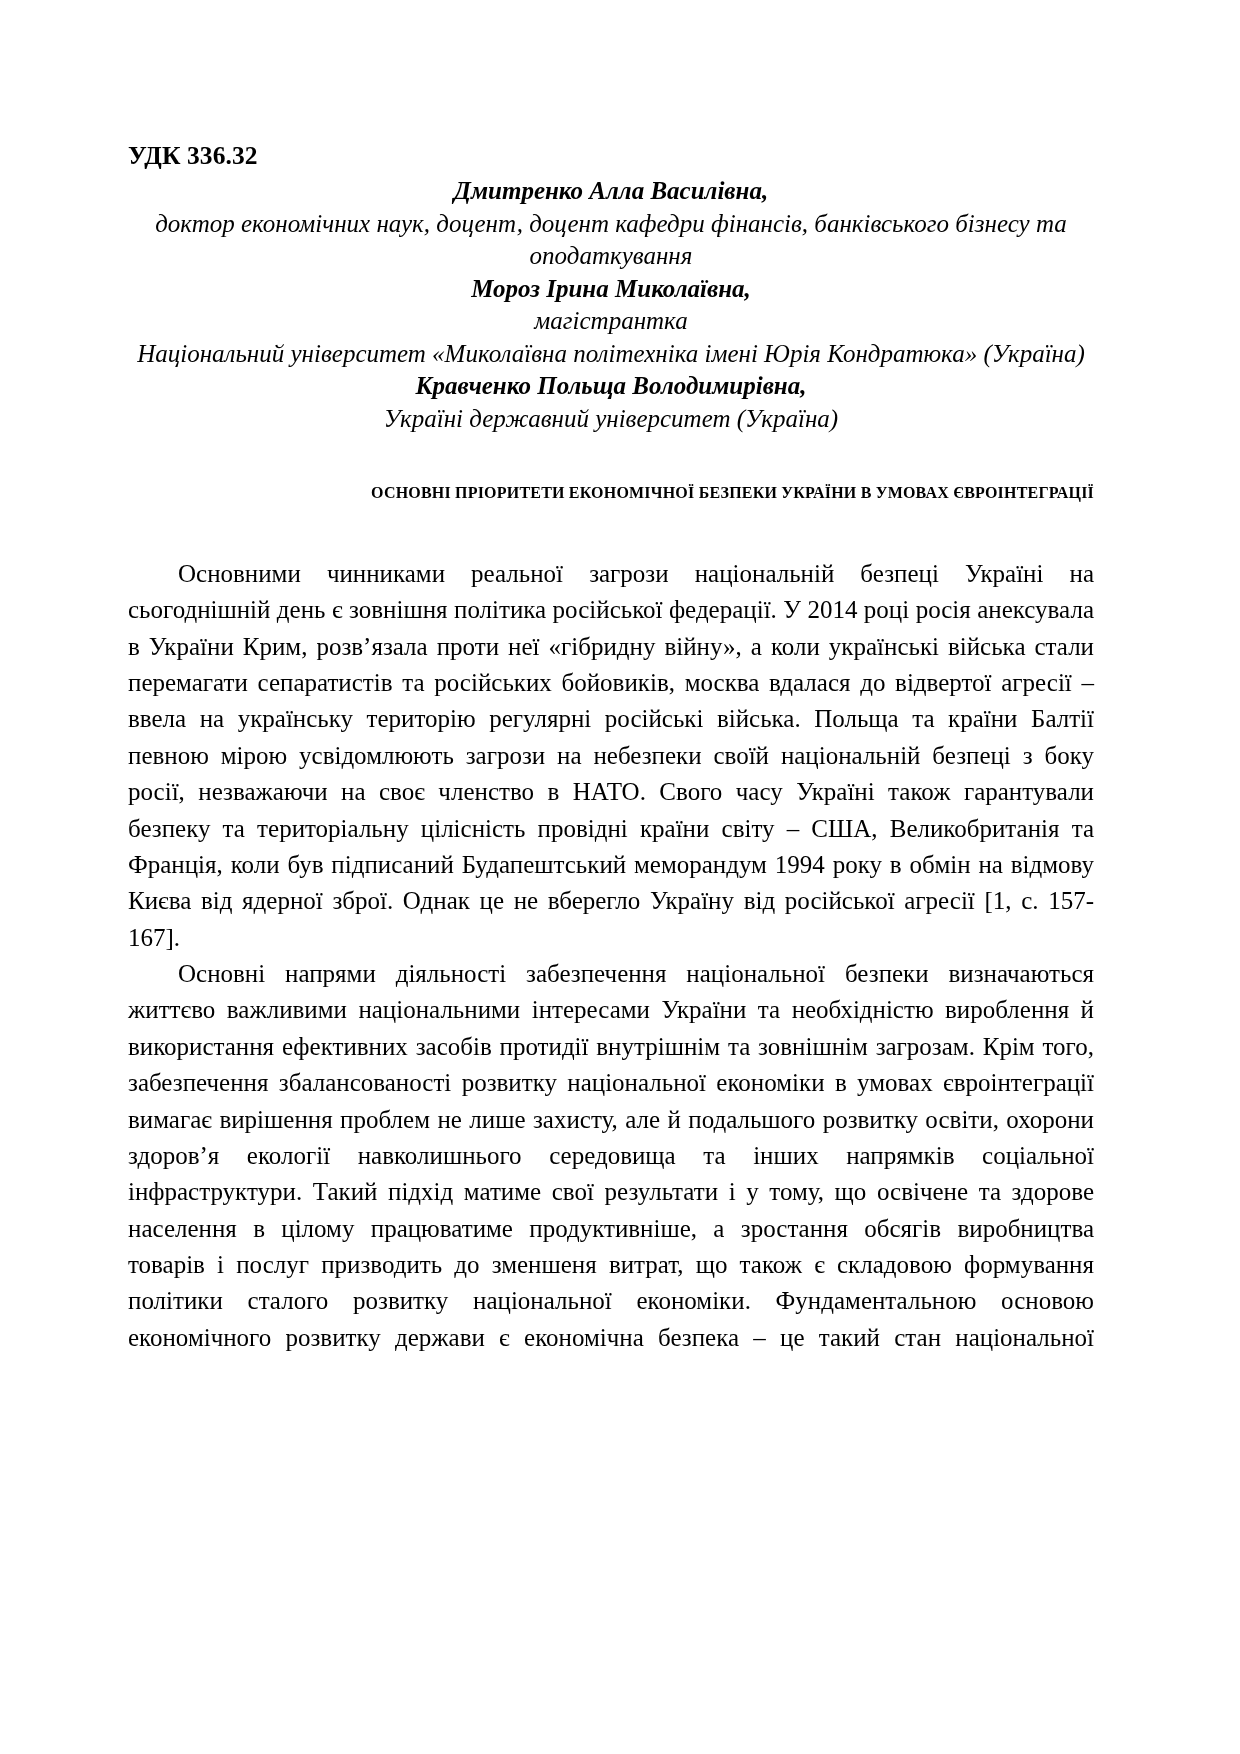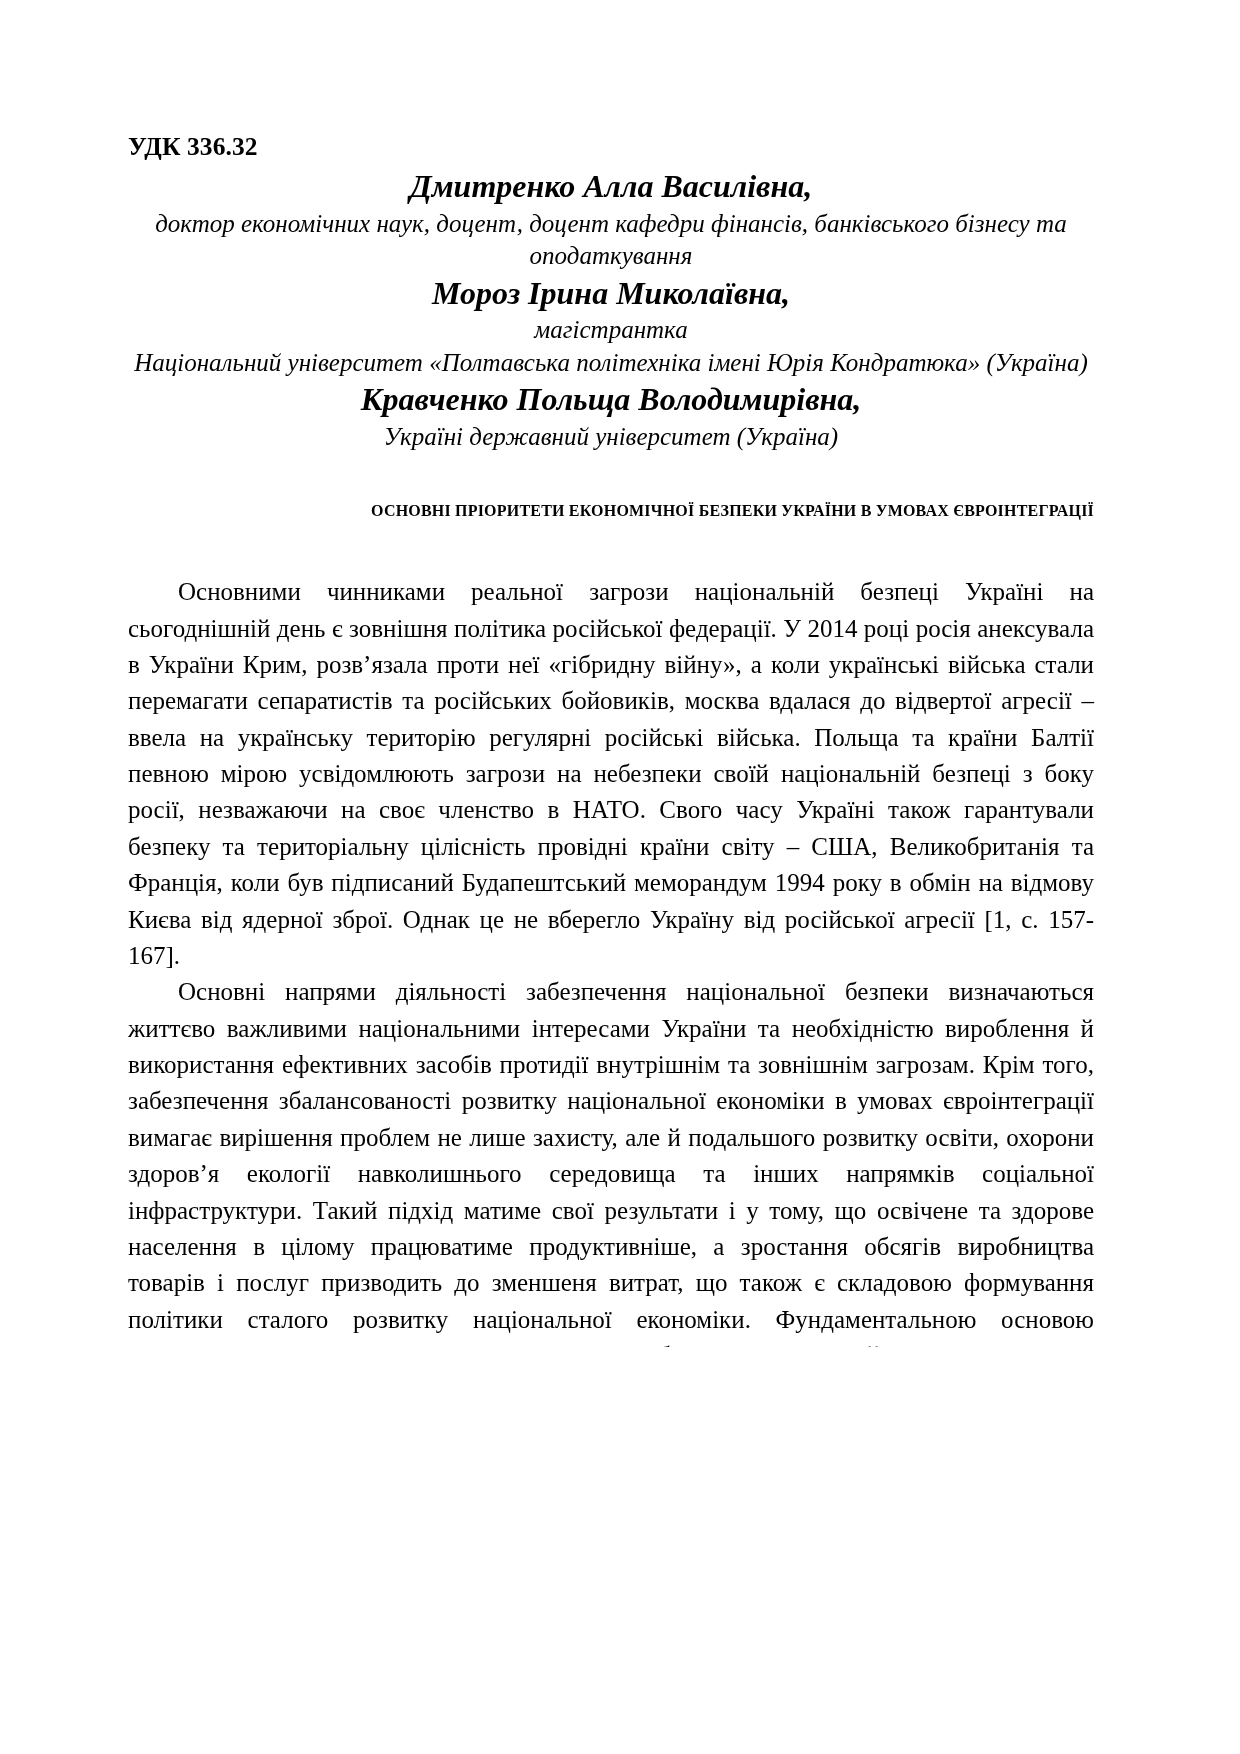--- a/index.html
+++ b/index.html
@@ -9,21 +9,21 @@
     background: #ffffff;
   }
   body {
     font-family: "Liberation Serif", "DejaVu Serif", serif;
     color: #000000;
   }
   .page {
     position: relative;
     width: 1240px;
     height: 1343px;
-    margin: 4px auto;
+    margin: 13px auto;
     background: #ffffff;
     box-sizing: border-box;
     overflow: hidden;
   }
   .content {
     position: absolute;
     left: 128px;
     top: 128px;
     width: 966px;
   }
@@ -41,21 +41,21 @@
   
   .authors {
     text-align: center;
     font-size: 25px;
     line-height: 1.30;
     font-style: italic;
   }
   .author-name {
     font-weight: bold;
     font-style: italic;
-    font-size: 32px;
+    font-size: 25px;
     line-height: 1.30;
   }
   .author-role,
   .author-affil {
     font-style: italic;
     font-weight: normal;
     font-size: 25px;
     line-height: 1.30;
   }
 
@@ -94,21 +94,21 @@
   <div class="content">
 
     <div class="udk">УДК 336.32</div>
 
     <div class="authors">
       <div class="author-name">Дмитренко Алла Василівна,</div>
       <div class="author-role">доктор економічних наук, доцент, доцент кафедри фінансів, банківського бізнесу та оподаткування</div>
 
       <div class="author-name">Мороз Ірина Миколаївна,</div>
       <div class="author-role">магістрантка</div>
-      <div class="author-affil">Національний університет «Полтавська політехніка імені Юрія Кондратюка» (Україна)</div>
+      <div class="author-affil">Національний університет «Миколаївна політехніка імені Юрія Кондратюка» (Україна)</div>
 
       <div class="author-name">Кравченко Польща Володимирівна,</div>
       <div class="author-affil">Україні державний університет (Україна)</div>
     </div>
 
     <h1 class="doc-title">ОСНОВНІ ПРІОРИТЕТИ ЕКОНОМІЧНОЇ БЕЗПЕКИ УКРАЇНИ В УМОВАХ ЄВРОІНТЕГРАЦІЇ</h1>
 
     <div class="body-text">
       <p>Основними чинниками реальної загрози національній безпеці Україні на сьогоднішній день є зовнішня політика російської федерації. У 2014 році росія анексувала в України Крим, розв’язала проти неї «гібридну війну», а коли українські війська стали перемагати сепаратистів та російських бойовиків, москва вдалася до відвертої агресії – ввела на українську територію регулярні російські війська. Польща та країни Балтії певною мірою усвідомлюють загрози на небезпеки своїй національній безпеці з боку росії, незважаючи на своє членство в НАТО. Свого часу Україні також гарантували безпеку та територіальну цілісність провідні країни світу – США, Великобританія та Франція, коли був підписаний Будапештський меморандум 1994 року в обмін на відмову Києва від ядерної зброї. Однак це не вберегло Україну від російської агресії [1, с. 157-167].</p>
       <p>Основні напрями діяльності забезпечення національної безпеки визначаються життєво важливими національними інтересами України та необхідністю вироблення й використання ефективних засобів протидії внутрішнім та зовнішнім загрозам. Крім того, забезпечення збалансованості розвитку національної економіки в умовах євроінтеграції вимагає вирішення проблем не лише захисту, але й подальшого розвитку освіти, охорони здоров’я екології навколишнього середовища та інших напрямків соціальної інфраструктури. Такий підхід матиме свої результати і у тому, що освічене та здорове населення в цілому працюватиме продуктивніше, а зростання обсягів виробництва товарів і послуг призводить до зменшеня витрат, що також є складовою формування політики сталого розвитку національної економіки. Фундаментальною основою економічного розвитку держави є економічна безпека – це такий стан національної економіки, за якого забезпечується захист національних інтересів, стійкість до внутрішніх і зовнішніх загроз, здатність до розвитку та захищеність життєво важливих інтересів людей, суспільства, держави. В умовах європейської інтеграції забезпечення фінансово-економічної безпеки держави має бути першочерговим завданням, з точки зору національних інтересів. Актуальність економічної безпеки в умовах євроінтеграційних процесів визначається необхідністю формування внутрішнього імунітету і зовнішньої захищеності від дестабілізаційного спливу та конкурентоздатності на світових ринках, а також стійкості фінансового становища.</p>

